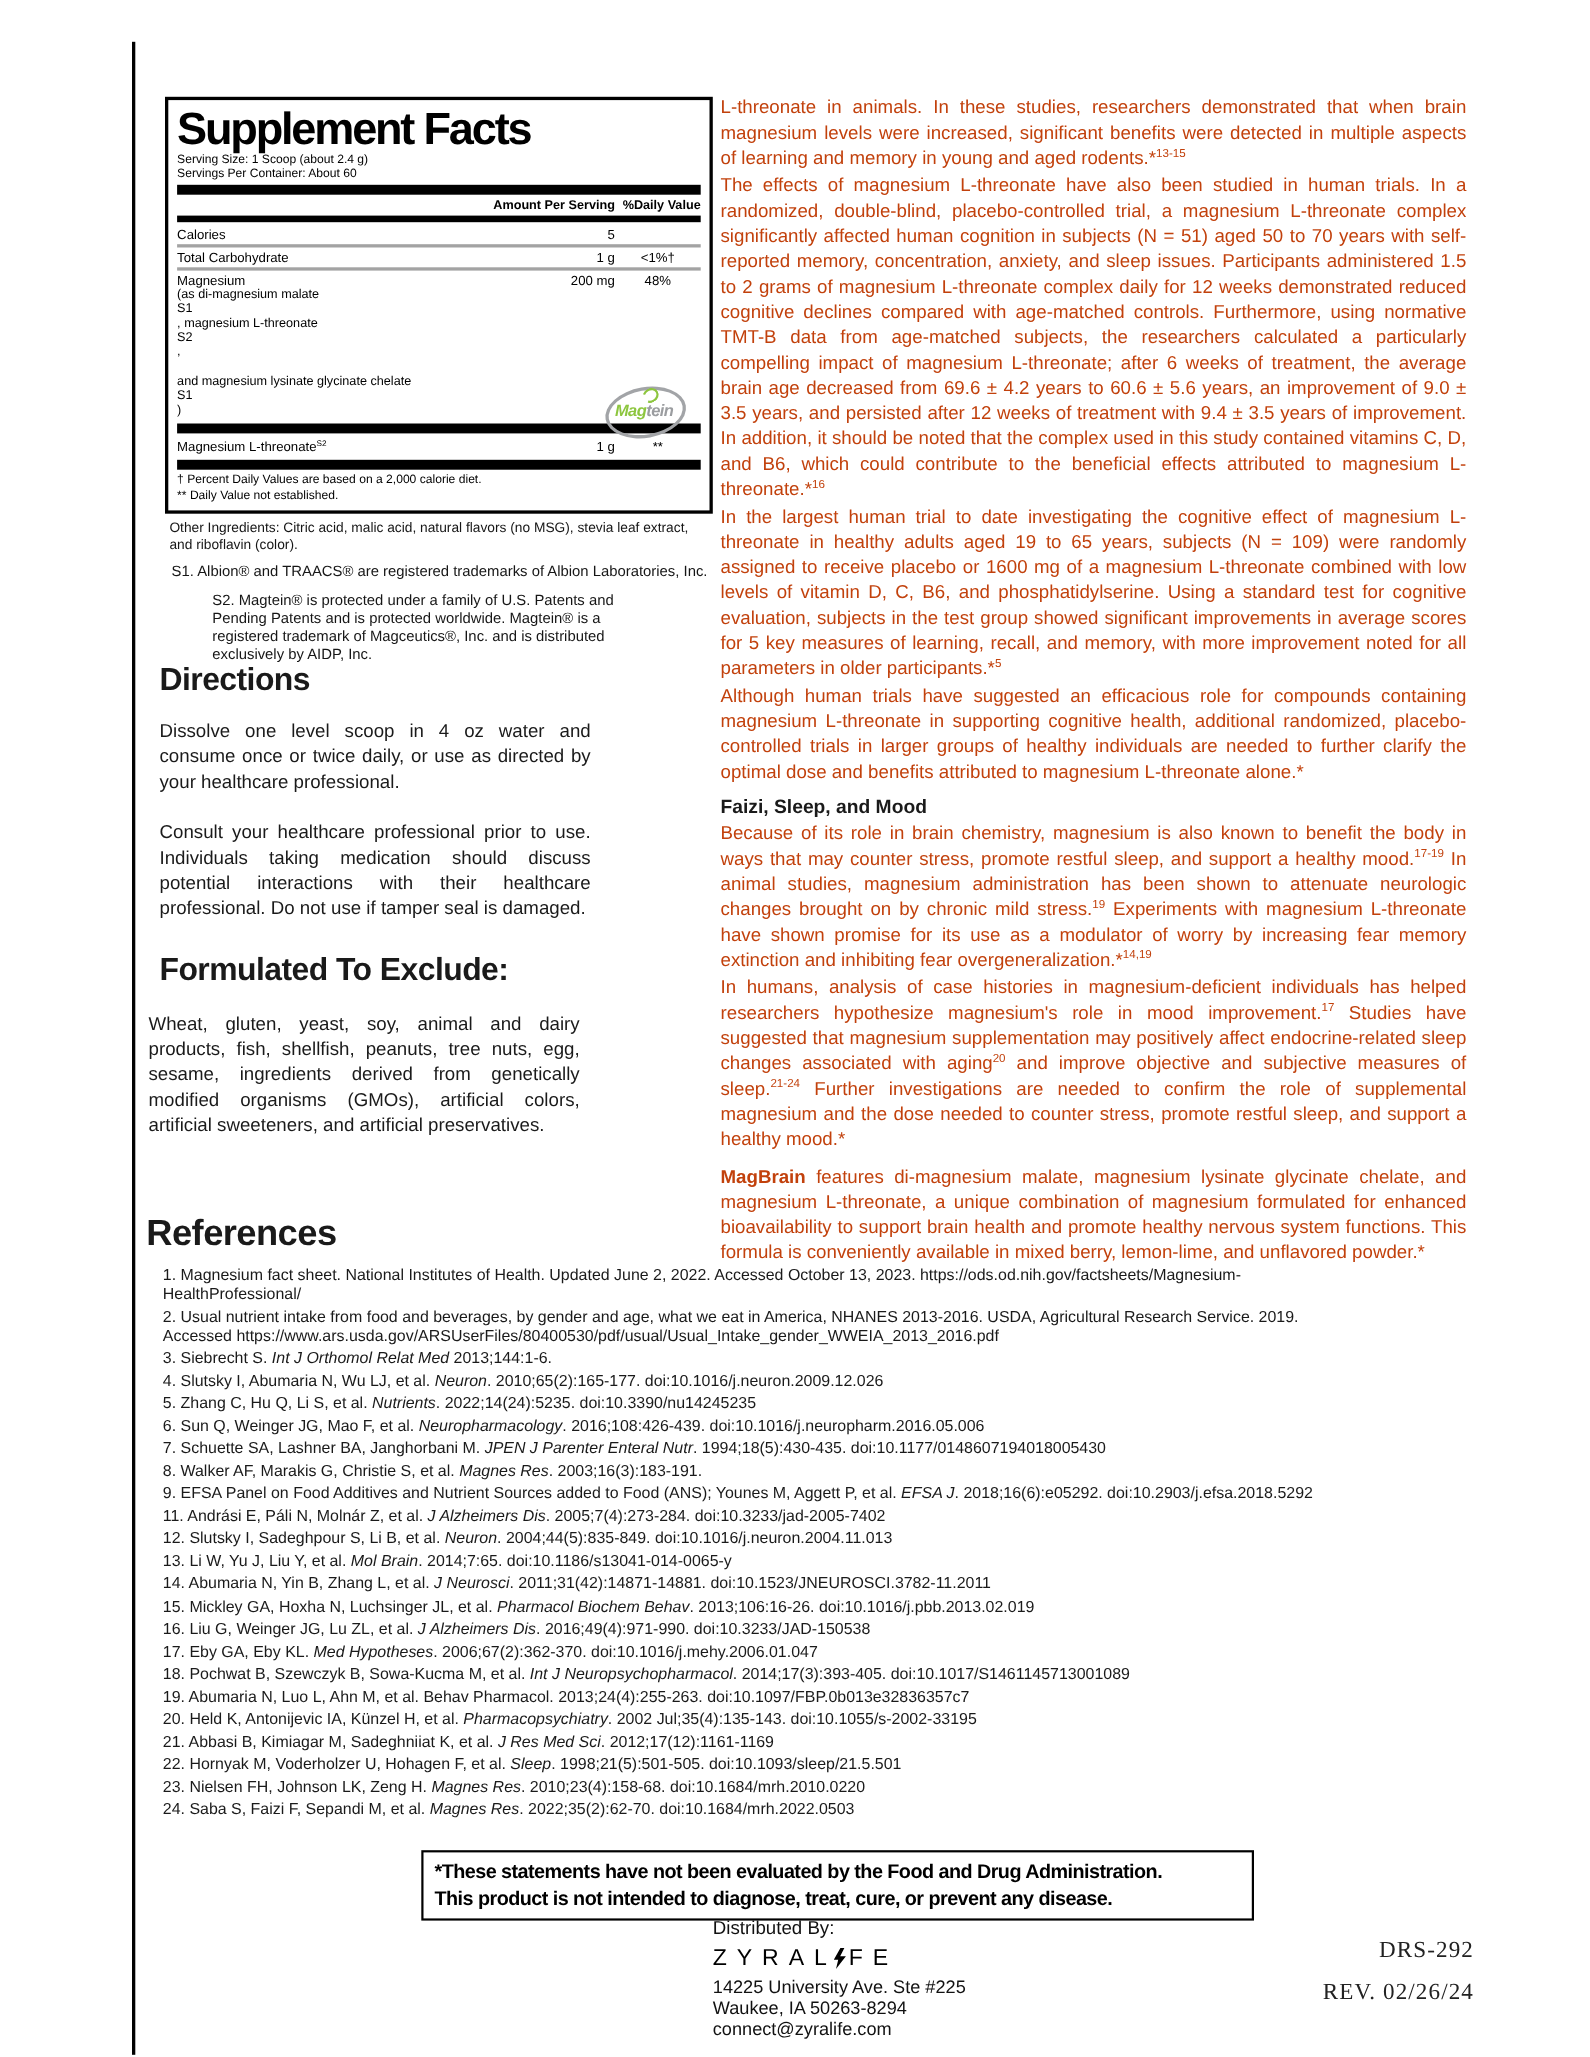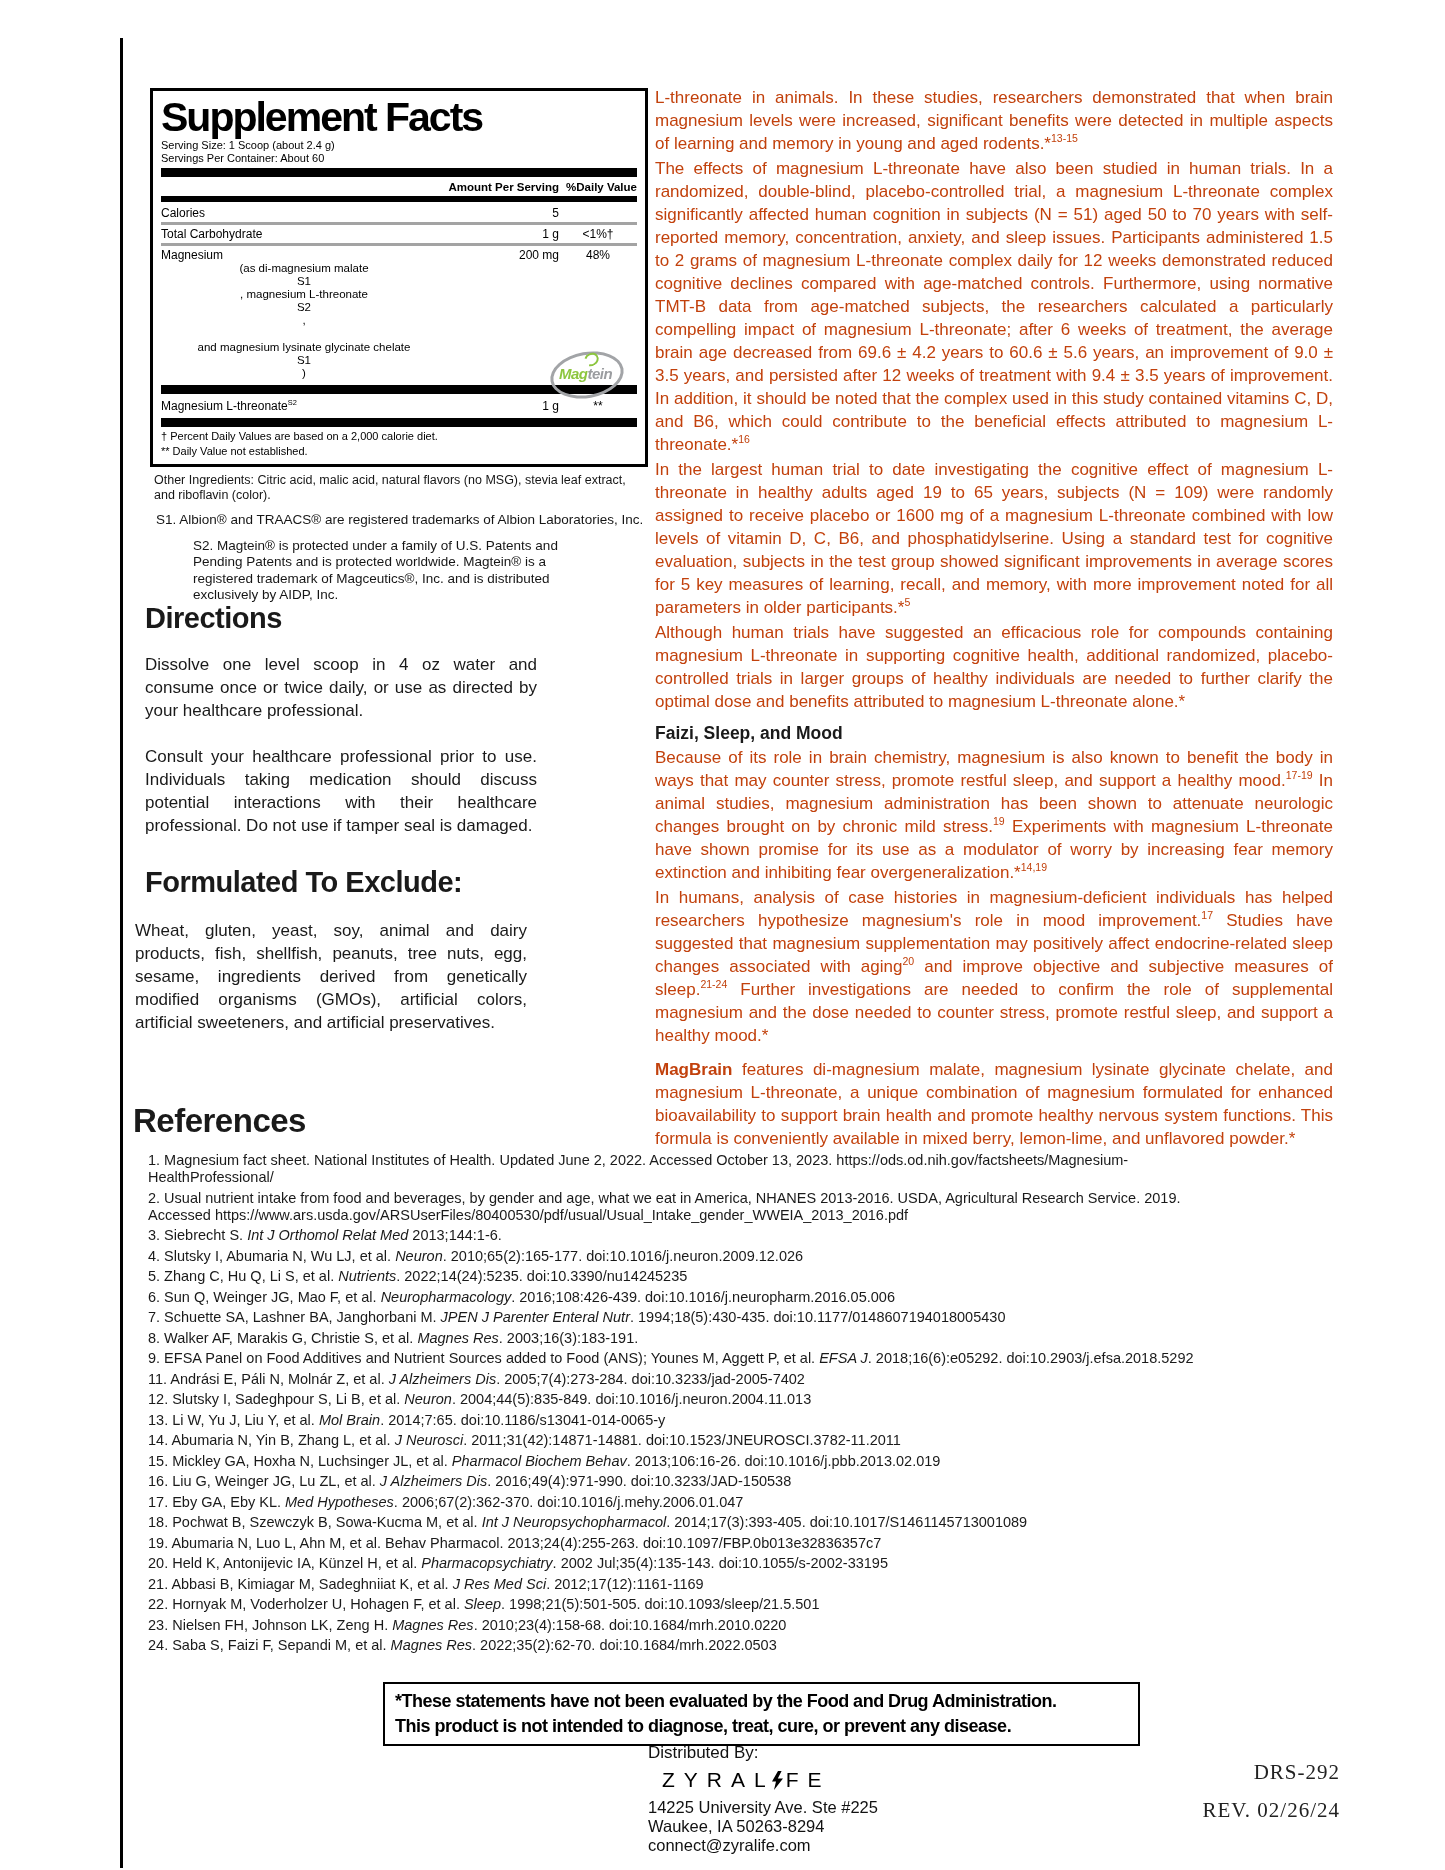--- a/index.html
+++ b/index.html
@@ -16,21 +16,21 @@
   #sf-title{font-weight:bold;font-size:41px;line-height:44px;letter-spacing:-2px;}
   .sf-serving{font-size:11px;line-height:13px;}
   .sf-bar{background:#000;height:9px;margin:3px 0;}
   .sf-bar-mid{background:#000;height:6px;margin:1px 0 2px;}
   #sf-head{display:flex;justify-content:flex-end;font-weight:bold;font-size:11.5px;line-height:15px;}
   #sf-head .amt-h{text-align:right;}
   #sf-head .dv-h{width:78px;text-align:right;}
   .sf-row{display:flex;font-size:12px;line-height:14px;padding:2px 0;}
   .sf-row.hl{border-top:3px solid #a3a3a3;}
   .sf-name{flex:1;}
-  .sf-name .sub{font-size:11.5px;line-height:13px;display:block;text-align:center;}
+  .sf-name .sub{font-size:11.5px;line-height:13px;display:block;}
   .sf-amt{width:112px;text-align:right;white-space:nowrap;}
   .sf-dv{width:78px;text-align:center;white-space:nowrap;}
   .sf-fn{font-size:11px;line-height:13px;margin-top:2px;}
   sup{font-size:62%;line-height:0;vertical-align:super;}
 
   
   #other-ing{font-size:12.5px;line-height:15px;margin:6px 0 0 4px;width:492px;}
   .tm-note{font-size:13.5px;line-height:16.5px;margin:9px 0 0 6px;}
   #s2-note{width:410px;margin-left:43px;}
 
@@ -64,21 +64,21 @@
   
   #refs-h{left:133px;top:1102px;font-size:33px;}
   #refs{left:148px;top:1152px;width:1085px;}
   .ref{font-size:14.5px;line-height:17px;margin-bottom:3.5px;color:#1a1a1a;}
 
   
   #disclaimer{left:383px;top:1682px;width:757px;border:2px solid #000;box-sizing:border-box;
               padding:5px 10px;font-weight:bold;font-size:18px;line-height:25px;letter-spacing:-0.5px;color:#000;}
   #dist{left:648px;top:1742px;color:#111;}
   #dist .lbl{font-size:17px;line-height:22px;}
-  #brand{font-size:21px;letter-spacing:9px;margin:4px 14px 6px;display:flex;align-items:center;color:#000;}
+  #brand{font-size:21px;letter-spacing:9px;margin:4px 0 6px;display:flex;align-items:center;color:#000;}
   #brand svg{margin:0 2px 0 -4px;}
   #dist .addr{font-size:16.5px;line-height:19px;}
   #docmeta{left:1030px;top:1760px;width:310px;text-align:right;
            font-family:"Liberation Serif",serif;font-size:21px;color:#222;letter-spacing:1px;}
   #docmeta div{margin-bottom:13px;}
 </style>
 </head>
 <body>
 
 <div id="left-rule" class="abs"></div>

